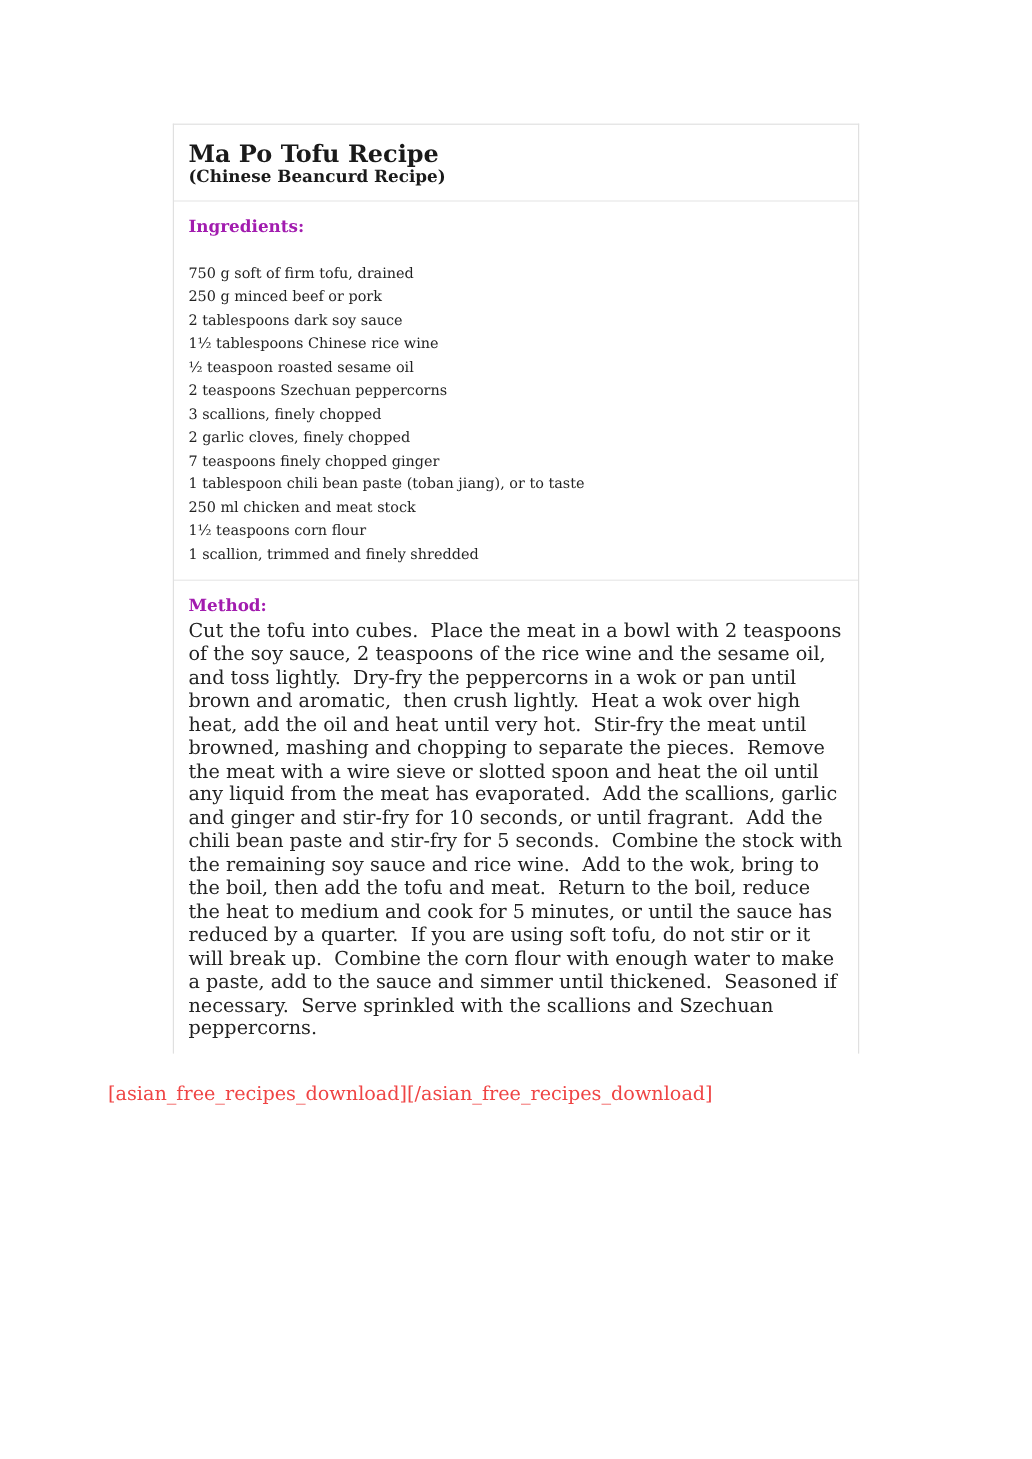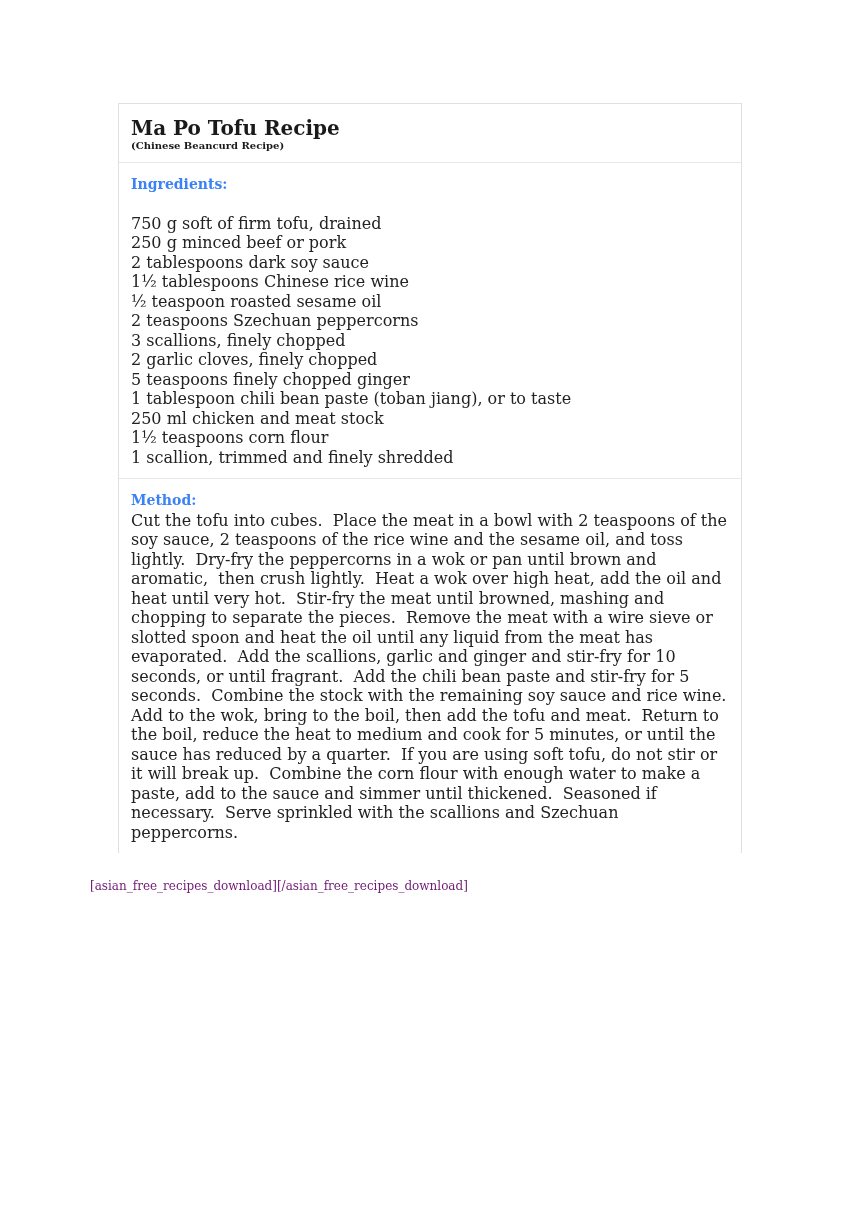--- a/index.html
+++ b/index.html
@@ -9,73 +9,73 @@
   }
   body {
     width: 860px;
     min-height: 1216px;
     font-family: "DejaVu Serif", serif;
     color: #222222;
     -webkit-font-smoothing: antialiased;
   }
   .recipe-card {
     box-sizing: border-box;
-    width: 624px;
+    width: 572px;
     margin: 103px auto 0 auto;
     background: #ffffff;
     border: 1px solid #e0e0e0;
     border-bottom: none;
   }
   .card-header {
     padding: 12px 12px 10px 12px;
   }
   .recipe-title {
     margin: 0;
     font-size: 20px;
     line-height: 1.2;
     font-weight: bold;
     color: #1a1a1a;
   }
   .recipe-subtitle {
     margin: 0;
-    font-size: 10px;
+    font-size: 14px;
     line-height: 1.18;
     font-weight: bold;
     color: #1a1a1a;
   }
   .section {
     border-top: 1px solid #e8e8e8;
     padding: 12px 12px 11px 12px;
   }
   .sec-heading {
     font-size: 14px;
     line-height: 19.5px;
     font-weight: bold;
-    color: #3b82f6;
+    color: #a21caf;
     margin: 0;
   }
   .ingredients-heading {
     margin-bottom: 19.5px;
   }
   .ingredient-line {
-    font-size: 16px;
+    font-size: 12px;
     line-height: 19.5px;
     white-space: nowrap;
   }
   .method-text {
     margin: 0;
     font-size: 16px;
     line-height: 19.5px;
     white-space: pre-wrap;
   }
   .shortcode-line {
     margin: 24px 0 0 90px;
-    font-size: 12px;
+    font-size: 16px;
     line-height: 19.5px;
-    color: #701a75;
+    color: #ef4444;
   }
 </style>
 </head>
 <body>
 
 <div class="recipe-card">
 
   <div class="card-header">
     <h1 class="recipe-title">Ma Po Tofu Recipe</h1>
     <div class="recipe-subtitle">(Chinese Beancurd Recipe)</div>
@@ -85,21 +85,21 @@
     <div class="sec-heading ingredients-heading">Ingredients:</div>
     <div class="ingredients-list">
         <div class="ingredient-line">750 g soft of firm tofu, drained</div>
         <div class="ingredient-line">250 g minced beef or pork</div>
         <div class="ingredient-line">2 tablespoons dark soy sauce</div>
         <div class="ingredient-line">1½ tablespoons Chinese rice wine</div>
         <div class="ingredient-line">½ teaspoon roasted sesame oil</div>
         <div class="ingredient-line">2 teaspoons Szechuan peppercorns</div>
         <div class="ingredient-line">3 scallions, finely chopped</div>
         <div class="ingredient-line">2 garlic cloves, finely chopped</div>
-        <div class="ingredient-line">5 teaspoons finely chopped ginger</div>
+        <div class="ingredient-line">7 teaspoons finely chopped ginger</div>
         <div class="ingredient-line">1 tablespoon chili bean paste (toban jiang), or to taste</div>
         <div class="ingredient-line">250 ml chicken and meat stock</div>
         <div class="ingredient-line">1½ teaspoons corn flour</div>
         <div class="ingredient-line">1 scallion, trimmed and finely shredded</div>
       </div>
   </div>
 
   <div class="section method-section">
     <div class="sec-heading">Method:</div>
     <p class="method-text">Cut the tofu into cubes.  Place the meat in a bowl with 2 teaspoons of the soy sauce, 2 teaspoons of the rice wine and the sesame oil, and toss lightly.  Dry-fry the peppercorns in a wok or pan until brown and aromatic,  then crush lightly.  Heat a wok over high heat, add the oil and heat until very hot.  Stir-fry the meat until browned, mashing and chopping to separate the pieces.  Remove the meat with a wire sieve or slotted spoon and heat the oil until any liquid from the meat has evaporated.  Add the scallions, garlic and ginger and stir-fry for 10 seconds, or until fragrant.  Add the chili bean paste and stir-fry for 5 seconds.  Combine the stock with the remaining soy sauce and rice wine.  Add to the wok, bring to the boil, then add the tofu and meat.  Return to the boil, reduce the heat to medium and cook for 5 minutes, or until the sauce has reduced by a quarter.  If you are using soft tofu, do not stir or it will break up.  Combine the corn flour with enough water to make a paste, add to the sauce and simmer until thickened.  Seasoned if necessary.  Serve sprinkled with the scallions and Szechuan peppercorns.</p>

